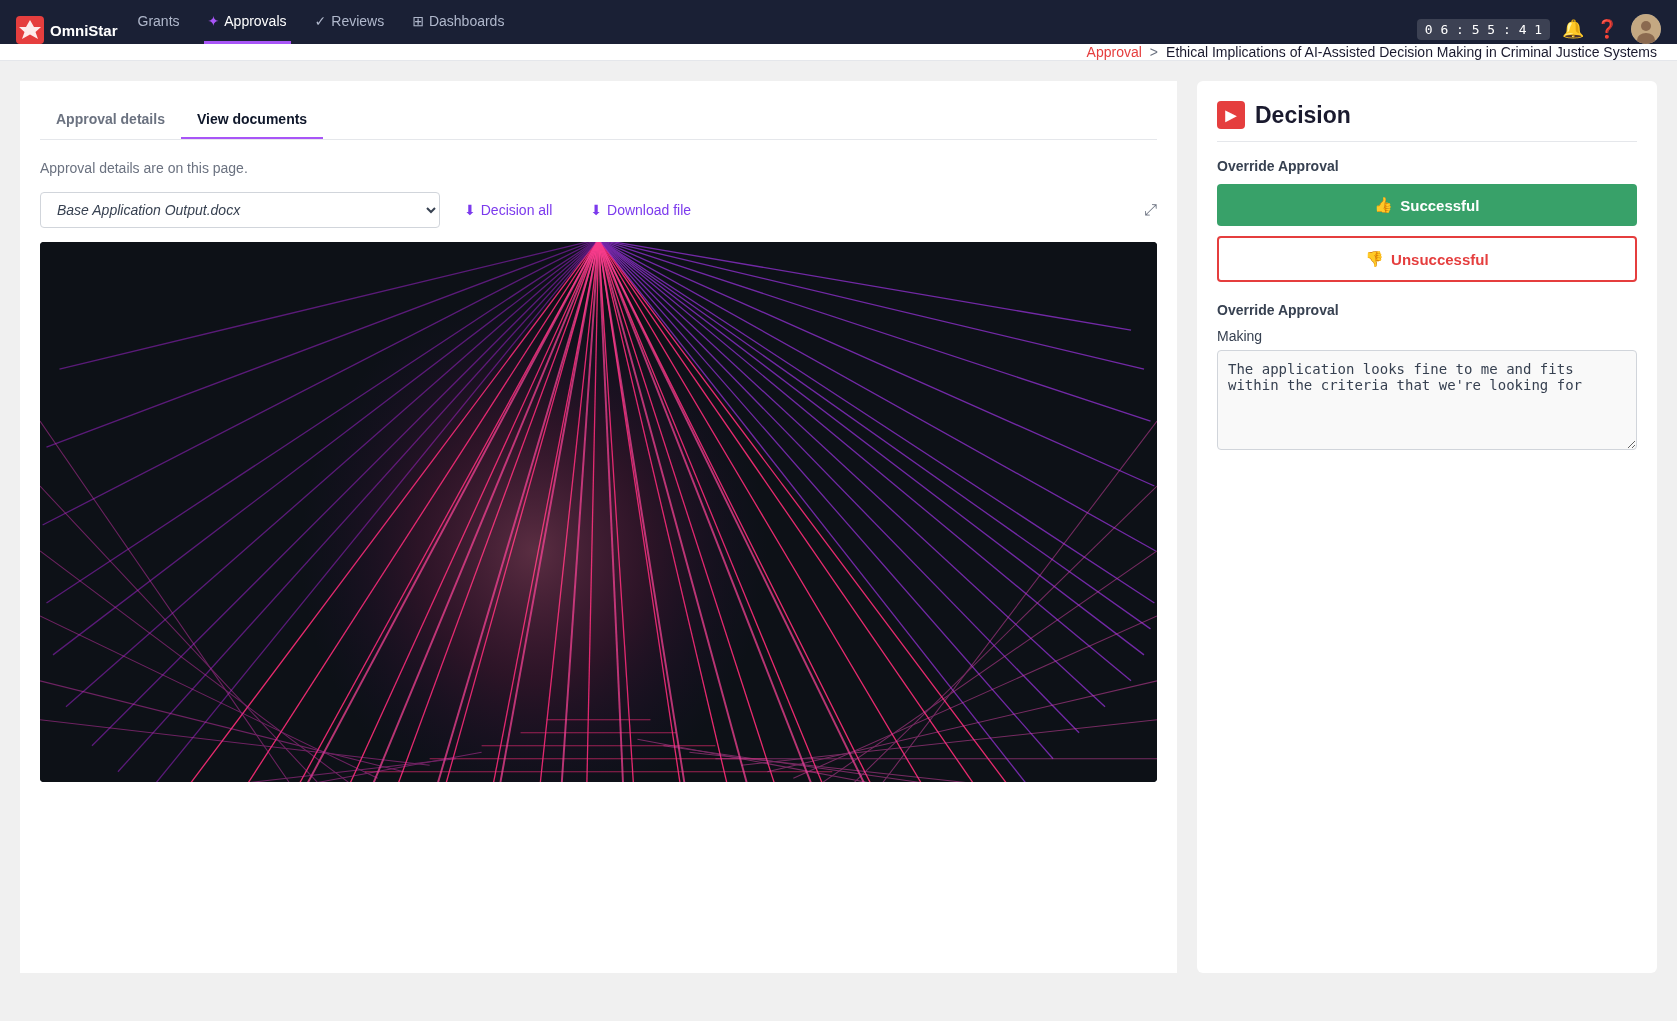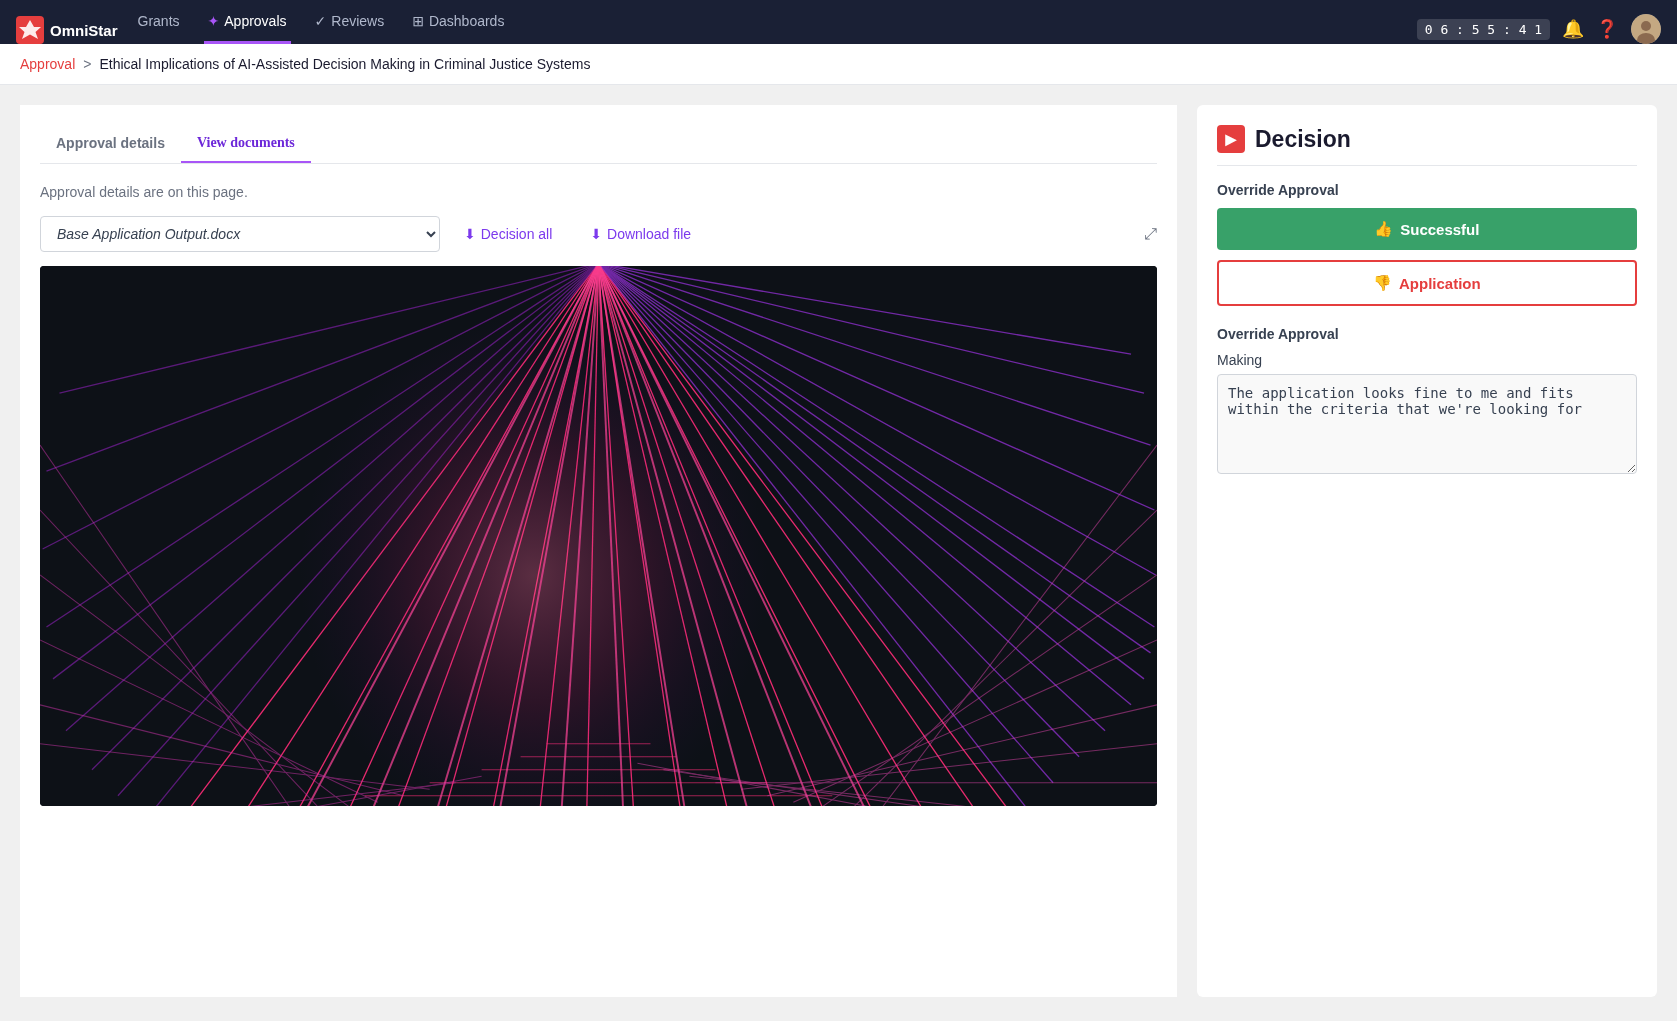--- a/index.html
+++ b/index.html
@@ -11,33 +11,33 @@
     .nav-brand-text { color: white; font-weight: 700; font-size: 15px; }
     .nav-items { display: flex; align-items: center; gap: 20px; flex: 1; }
     .nav-item { color: #b0b8cc; font-size: 14px; cursor: pointer; display: flex; align-items: center; gap: 5px; padding: 8px 4px; height: 44px; border-bottom: 3px solid transparent; text-decoration: none; }
     .nav-item.active { color: white; border-bottom: 3px solid #a855f7; }
     .nav-right { display: flex; align-items: center; gap: 12px; margin-left: auto; }
     .nav-timer { color: white; background: rgba(255,255,255,0.15); padding: 3px 8px; border-radius: 4px; font-size: 13px; font-family: monospace; }
     .nav-icon-btn { color: #b0b8cc; font-size: 18px; cursor: pointer; background: none; border: none; }
     .nav-avatar { width: 30px; height: 30px; border-radius: 50%; background: #888; overflow: hidden; display: flex; align-items: center; justify-content: center; }
 
     
-    .breadcrumb { padding: 12px 20px; display: flex; align-items: center; gap: 8px; background: white; border-bottom: 1px solid #e5e7eb; }
+    .breadcrumb { padding: 0 20px; display: flex; align-items: center; gap: 8px; background: white; border-bottom: 1px solid #e5e7eb; justify-content: flex-end; }
     .breadcrumb-link { color: #e53e3e; font-size: 14px; cursor: pointer; text-decoration: none; }
     .breadcrumb-sep { color: #6b7280; font-size: 14px; }
     .breadcrumb-current { color: #1a1a2e; font-size: 14px; }
 
     
     .main { display: flex; padding: 20px; gap: 20px; background: #f0f0f0; min-height: calc(1021px - 44px - 45px); }
 
     
     .left-panel { flex: 1; background: white; border-radius: 0; padding: 20px; }
     .tabs { display: flex; gap: 0; border-bottom: 1px solid #e5e7eb; margin-bottom: 20px; }
     .tab { padding: 10px 16px; font-size: 14px; font-weight: 600; color: #6b7280; cursor: pointer; border-bottom: 2px solid transparent; }
-    .tab.active { color: #6d28d9; border-bottom: 2px solid #a855f7; font-family: Liberation Serif, serif; }
+    .tab.active { color: #0f172a; border-bottom: 2px solid #a855f7; }
     .tab-desc { font-size: 14px; color: #6b7280; margin-bottom: 16px; }
     .doc-controls { display: flex; align-items: center; gap: 10px; margin-bottom: 14px; }
     .doc-select { flex: 1; padding: 8px 12px; border: 1px solid #d1d5db; border-radius: 4px; font-size: 14px; background: white; appearance: auto; color: #374151; max-width: 400px; font-style: italic; }
     .doc-btn { display: flex; align-items: center; gap: 5px; padding: 8px 14px; border: none; background: none; color: #7c3aed; font-size: 14px; cursor: pointer; font-weight: 500; }
     .expand-btn { background: none; border: none; cursor: pointer; color: #6b7280; font-size: 16px; margin-left: auto; }
     .doc-preview { background: #0d1117; border-radius: 4px; overflow: hidden; height: 540px; display: flex; align-items: center; justify-content: center; }
     .doc-preview svg { width: 100%; height: 100%; }
 
     
     .right-panel { width: 460px; background: white; border-radius: 6px; padding: 20px; }
@@ -246,21 +246,21 @@
 
     <div class="override-label">Override Approval</div>
 
     <button class="btn-successful">
       <span>👍</span>
       <span>Successful</span>
     </button>
 
     <button class="btn-unsuccessful">
       <span>👎</span>
-      <span>Application</span>
+      <span>Unsuccessful</span>
     </button>
 
     <div class="override-approval-label">Override Approval</div>
 
     <div class="comment-label">Making</div>
     <textarea class="comment-textarea" style="">The application looks fine to me and fits within the criteria that we're looking for</textarea>
   </div>
 
 </div>
 

